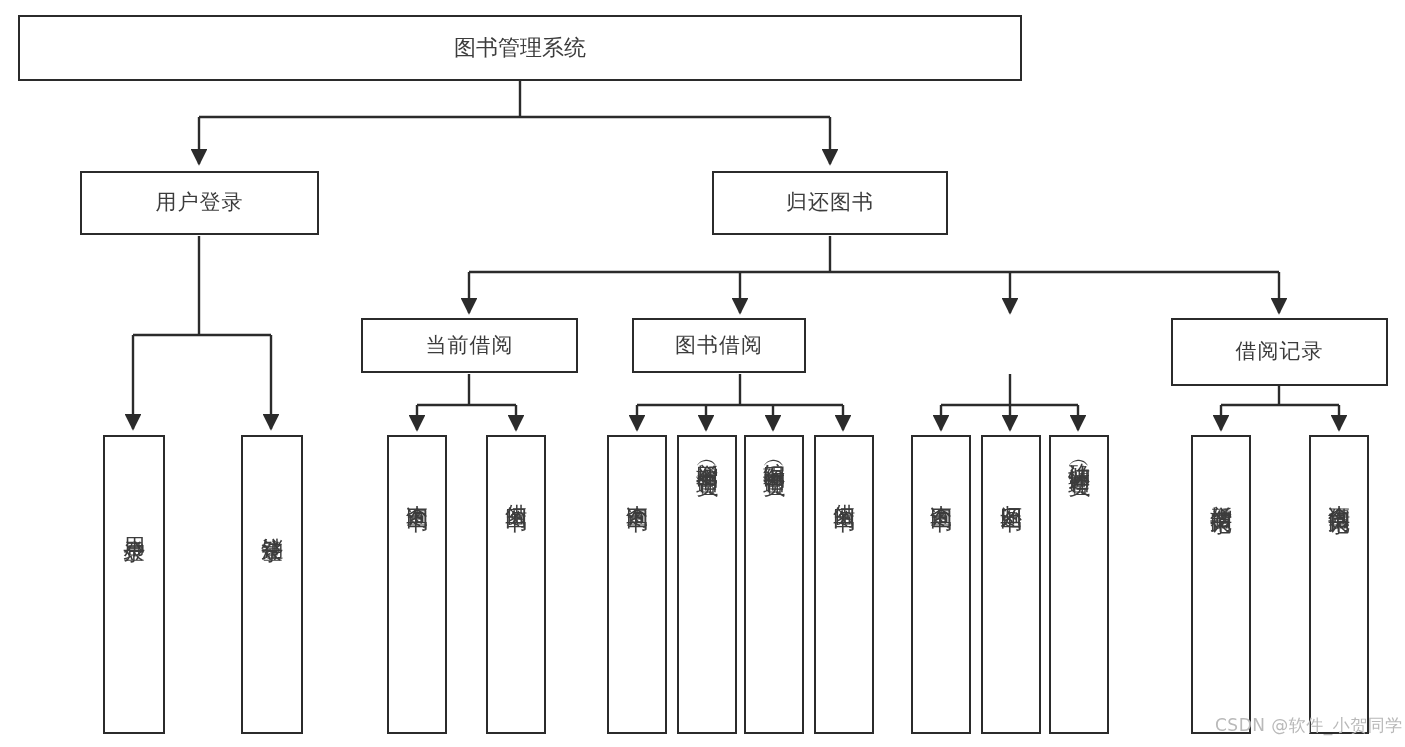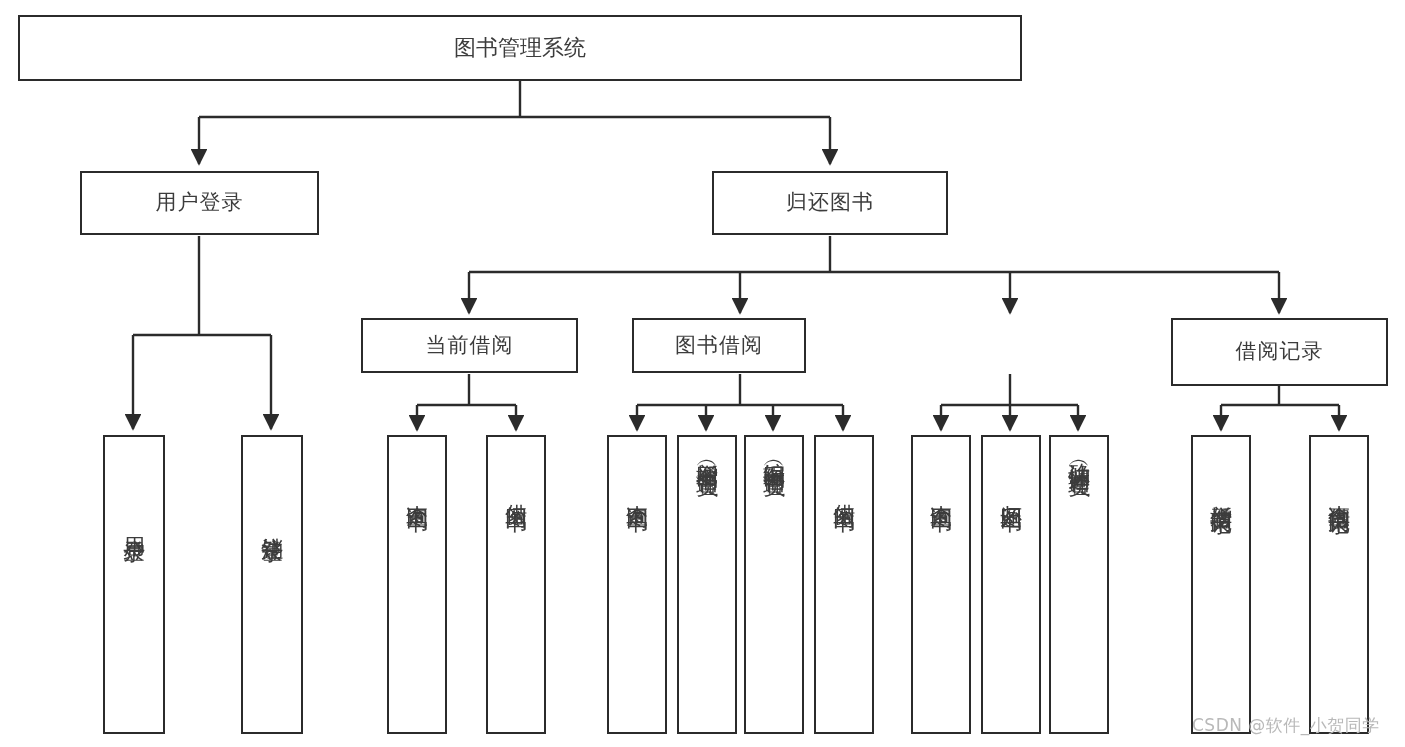--- a/index.html
+++ b/index.html
@@ -66,20 +66,21 @@
   }
   .watermark {
     position: absolute;
     left: 1192px;
     top: 714px;
     font-size: 17px;
     color: #b9b9b9;
     letter-spacing: 0.5px;
     white-space: nowrap;
     font-family: "DejaVu Sans", "Liberation Sans", sans-serif;
+    padding-left: 23px;
   }
 </style>
 </head>
 <body>
 
 <div id="stage">
 
   <svg id="edges" viewBox="0 0 1405 747" xmlns="http://www.w3.org/2000/svg">
     <defs>
       <marker id="arrow" viewBox="0 0 10 10" refX="9" refY="5" markerWidth="7" markerHeight="7" orient="auto-start-reverse">

